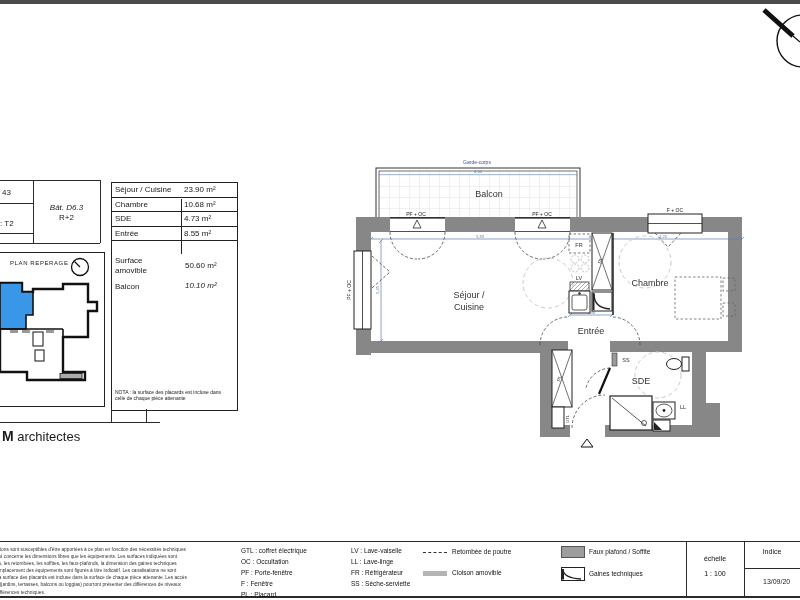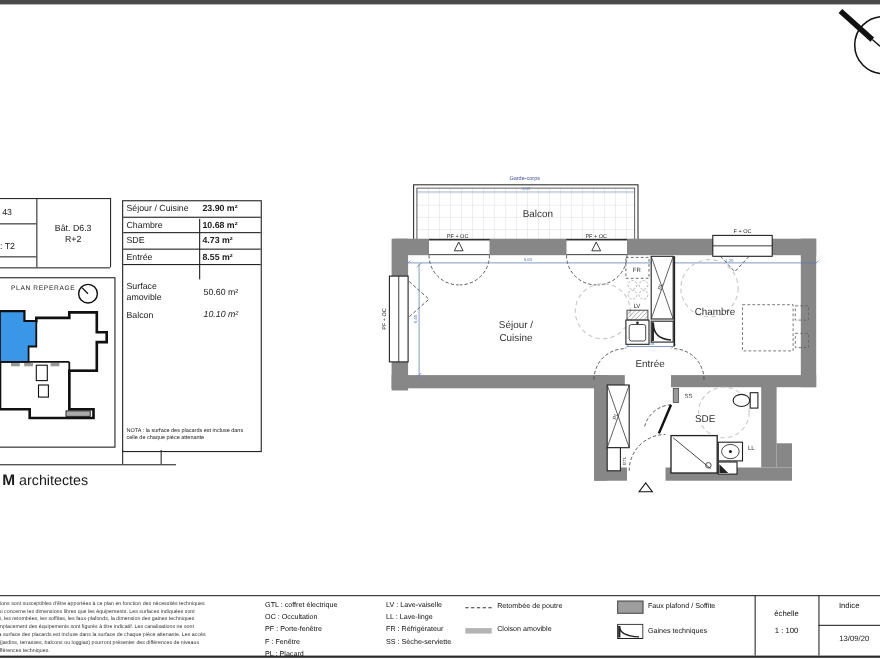--- a/index.html
+++ b/index.html
@@ -9,21 +9,21 @@
   .hline{position:absolute;background:#2b2b2b;height:1px;}
   .vline{position:absolute;background:#2b2b2b;width:1px;}
   .t8{font-size:8px;line-height:9px;}
   .t5{font-size:5px;line-height:6px;}
   
   .surfaces{position:absolute;left:111px;top:182px;width:125px;height:227px;
             border:1px solid #222;font-size:8px;}
   .srow{position:relative;height:13.5px;border-bottom:1px solid #222;
         display:flex;align-items:center;}
   .srow .lab{padding-left:3px;width:66px;}
-  .srow .val{padding-left:3px;font-weight:bold;}
+  .srow .val{padding-left:3px;}
   .shead{height:15px;border-bottom:1px solid #222;display:flex;align-items:center;padding-left:3px;}
   .sdivider{position:absolute;left:69px;top:16px;width:1px;height:55px;background:#222;}
   .legend-col{position:absolute;top:546px;font-size:6.5px;line-height:10.9px;color:#111;}
   .sym-label{position:absolute;font-size:6.5px;color:#111;}
   .cell-txt{position:absolute;font-size:7px;color:#111;text-align:center;}
   .fineprint{position:absolute;left:-4px;top:546px;width:242px;font-size:4.8px;
              line-height:7.1px;color:#333;white-space:nowrap;overflow:hidden;}
 </style>
 </head>
 <body>
@@ -37,21 +37,21 @@
 </svg>
 
 <div class="hline" style="left:0;top:180px;width:100px;"></div>
 <div class="hline" style="left:0;top:203px;width:33px;"></div>
 <div class="hline" style="left:0;top:233px;width:33px;"></div>
 <div class="hline" style="left:0;top:243px;width:100px;"></div>
 <div class="vline" style="left:33px;top:180px;height:63px;"></div>
 <div class="vline" style="left:100px;top:180px;height:63px;"></div>
 <div class="abs t8" style="left:2px;top:188px;">43</div>
 <div class="abs t8" style="left:0;top:219px;">: T2</div>
-<div class="abs t8" style="left:33px;top:203px;width:67px;text-align:center;">Bât. D6.3</div>
+<div class="abs t8" style="left:33px;top:203px;width:67px;text-align:center;font-style:italic;">Bât. D6.3</div>
 <div class="abs t8" style="left:33px;top:213px;width:67px;text-align:center;">R+2</div>
 
 <div class="abs" style="left:-2px;top:252px;width:105px;height:153px;border:1px solid #222;"></div>
 <div class="abs" style="left:10px;top:260px;font-size:6px;letter-spacing:0.6px;">PLAN REPERAGE</div>
 <svg class="abs" style="left:68px;top:255px;" width="24" height="24" viewBox="0 0 24 24">
   <circle cx="12" cy="12" r="8.5" fill="none" stroke="#111" stroke-width="1.3"></circle>
   <line x1="12" y1="12" x2="6.5" y2="6.5" stroke="#111" stroke-width="1.2"></line>
 </svg>
 <svg class="abs" style="left:0;top:252px;" width="103" height="152" viewBox="0 252 103 152">
   <path d="M0,283 H22 V292 H33 V289 H63 V284 H88 V302 H97 V311 H88 V337 H63 V372 H85 V380 H27 V372 H0 Z" fill="#ffffff" stroke="#111" stroke-width="2.4"></path>

